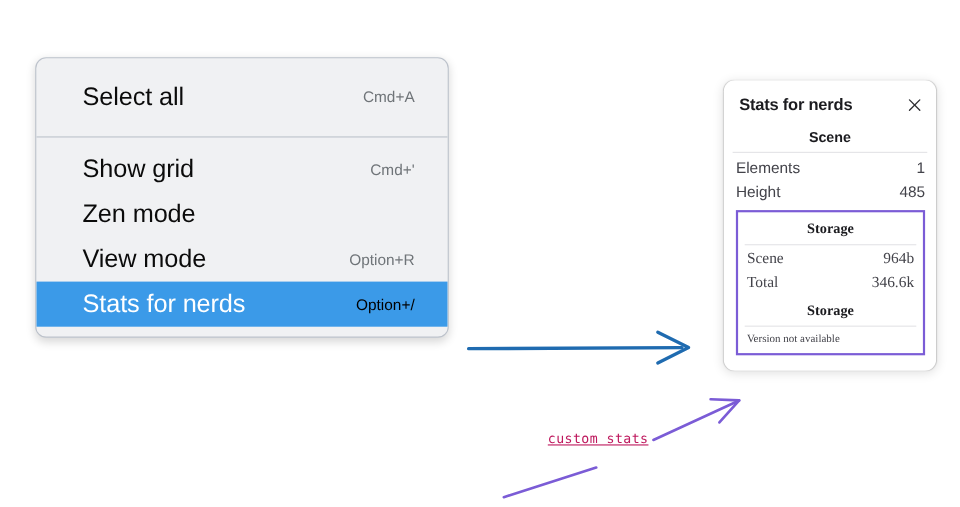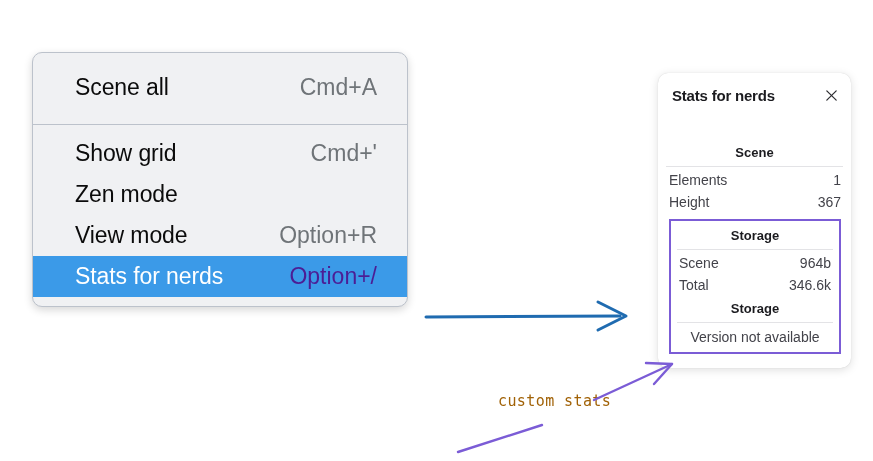--- a/index.html
+++ b/index.html
@@ -54,29 +54,29 @@
     box-sizing: border-box;
     cursor: default;
   }
   .menu-item .mi-label {
     font-size: 23px;
     color: #0b0b0b;
     letter-spacing: -0.1px;
     white-space: nowrap;
   }
   .menu-item .mi-shortcut {
-    font-size: 23px;
+    font-size: 14px;
     color: #6f7478;
     white-space: nowrap;
   }
   .menu-item.selected {
     background: #3b9ae8;
   }
   .menu-item.selected .mi-label { color: #ffffff; }
-  .menu-item.selected .mi-shortcut { color: #4c1d95; }
+  .menu-item.selected .mi-shortcut { color: #000000; }
 
   
   .blue-arrow {
     position: absolute;
     left: 420px;
     top: 296px;
     width: 215px;
     height: 40px;
   }
 
@@ -108,21 +108,20 @@
     width: 16px;
     height: 16px;
     display: flex;
     align-items: center;
     justify-content: center;
     cursor: pointer;
     color: #2c2c30;
   }
   .sp-body {
     padding: 0 0 10px 0;
-    margin-top: 28px;
   }
   .sp-section-title {
     text-align: center;
     font-size: 13px;
     font-weight: bold;
     color: #1b1b1f;
     padding: 5px 0 6px 0;
   }
   .sp-divider {
     height: 1px;
@@ -134,45 +133,46 @@
     align-items: center;
     justify-content: space-between;
     padding: 3px 10px 3px 11px;
     font-size: 14px;
     color: #43434a;
   }
   .sp-row .sp-key { white-space: nowrap; }
   .sp-row .sp-val { white-space: nowrap; }
   .sp-single {
     padding: 4px 10px 4px 11px;
-    font-size: 14px;
+    font-size: 10px;
     color: #43434a;
     white-space: nowrap;
-    text-align: center;
   }
   .sp-scene-block { padding-bottom: 6px; }
   .sp-highlight {
     border: 2px solid #7b5cd6;
     margin: 0 10px 4px 11px;
     padding: 2px 0 3px 0;
+    font-family: Liberation Serif, serif;
   }
   .sp-highlight .sp-divider { margin-left: 6px; margin-right: 6px; }
   .sp-highlight .sp-row { padding-left: 8px; padding-right: 8px; }
   .sp-highlight .sp-single { padding-left: 8px; padding-right: 8px; }
 
   
   .annotation {
     position: absolute;
     left: 498px;
     top: 392px;
     font-family: "DejaVu Sans Mono", monospace;
-    font-size: 15px;
-    color: #a16207;
+    font-size: 12px;
+    color: #be185d;
     letter-spacing: 0.4px;
     white-space: nowrap;
+    text-decoration: underline;
   }
   .purple-arrow {
     position: absolute;
     left: 590px;
     top: 358px;
     width: 90px;
     height: 46px;
   }
   .purple-stroke {
     position: absolute;
@@ -184,21 +184,21 @@
 </style>
 </head>
 <body>
 
 <div class="stage">
 
   <div class="context-menu">
 
     <div class="menu-group group-top">
       <div class="menu-item">
-        <span class="mi-label">Scene all</span>
+        <span class="mi-label">Select all</span>
         <span class="mi-shortcut">Cmd+A</span>
       </div>
     </div>
 
     <div class="menu-sep"></div>
 
     <div class="menu-group">
       <div class="menu-item">
         <span class="mi-label">Show grid</span>
         <span class="mi-shortcut">Cmd+'</span>
@@ -238,21 +238,21 @@
 
       <div class="sp-scene-block">
         <div class="sp-section-title">Scene</div>
         <div class="sp-divider"></div>
         <div class="sp-row">
           <span class="sp-key">Elements</span>
           <span class="sp-val">1</span>
         </div>
         <div class="sp-row">
           <span class="sp-key">Height</span>
-          <span class="sp-val">367</span>
+          <span class="sp-val">485</span>
         </div>
       </div>
 
       <div class="sp-highlight">
         <div class="sp-section-title">Storage</div>
         <div class="sp-divider"></div>
         <div class="sp-row">
           <span class="sp-key">Scene</span>
           <span class="sp-val">964b</span>
         </div>

